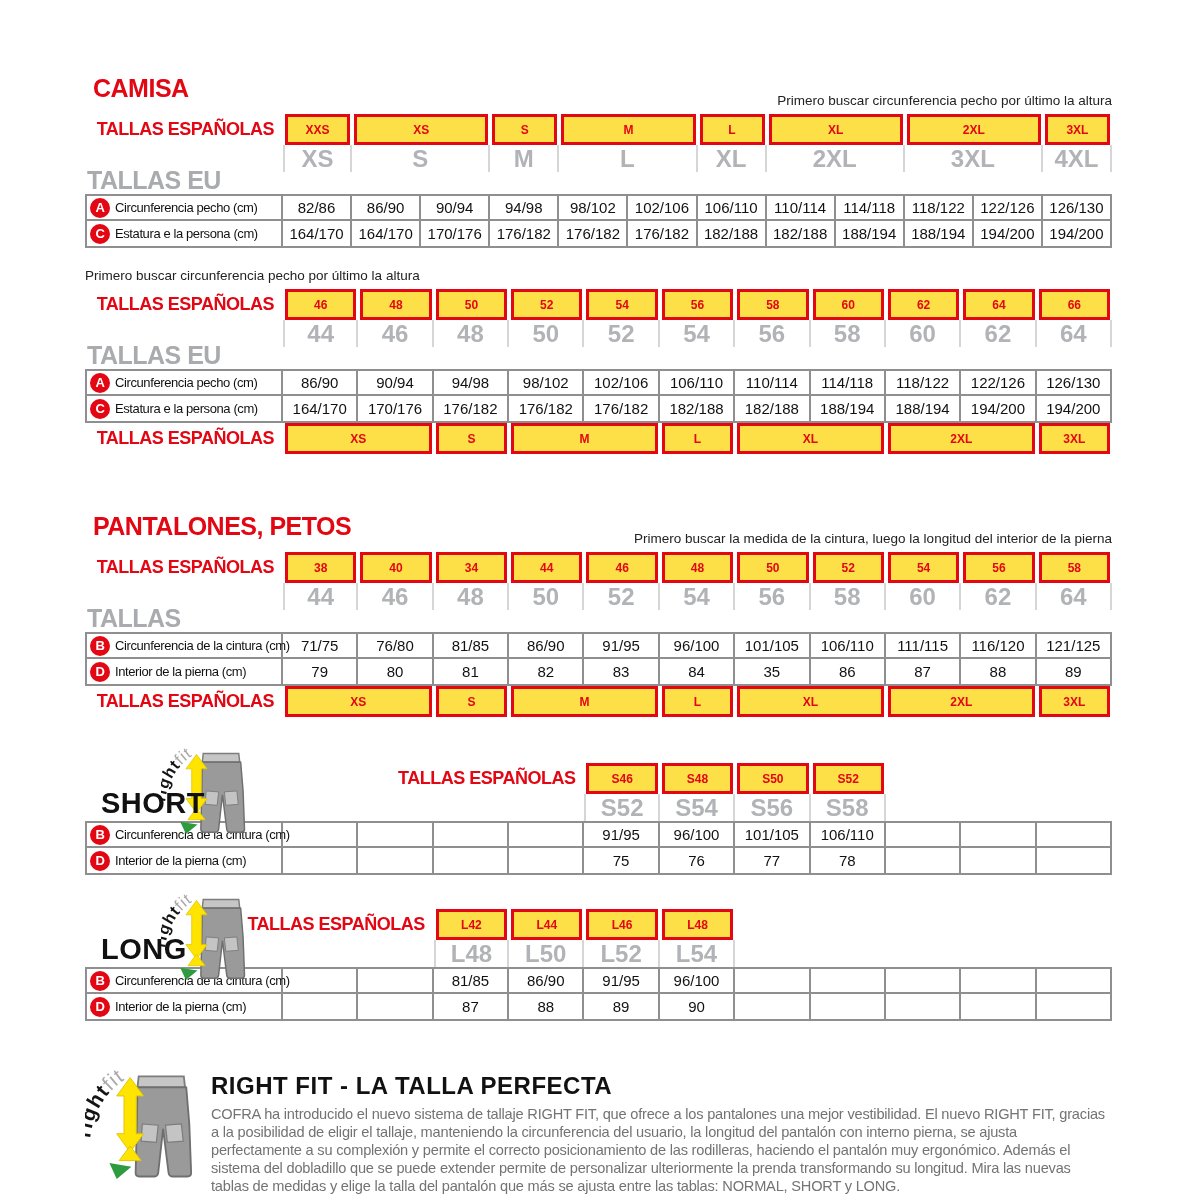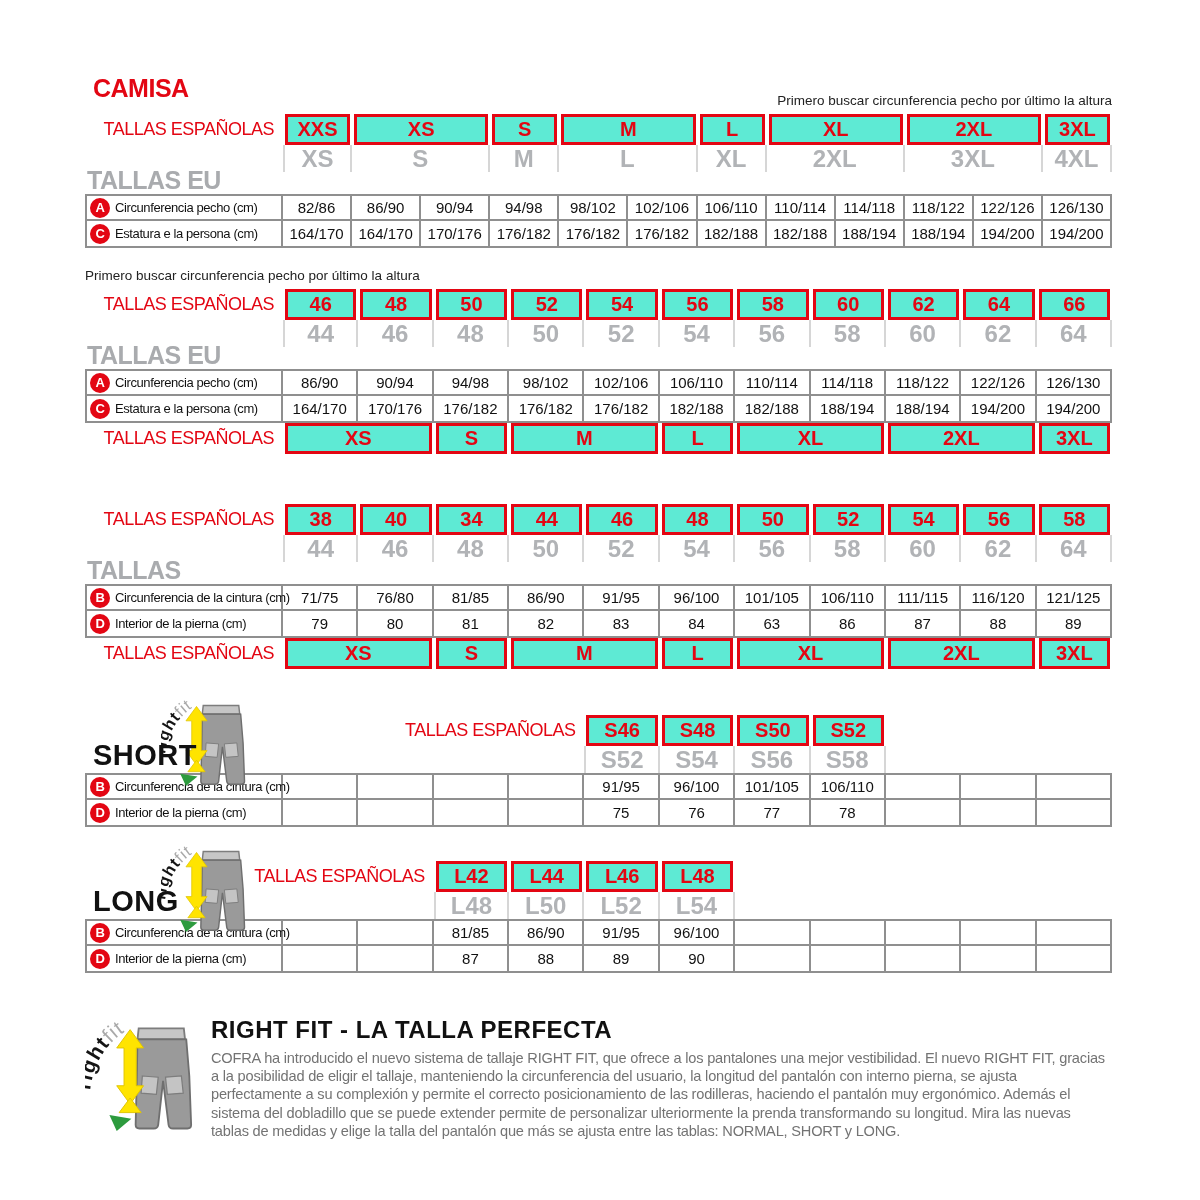--- a/index.html
+++ b/index.html
@@ -10,44 +10,44 @@
   .sec-head{display:flex;justify-content:space-between;align-items:flex-end;margin-bottom:3px;}
   .sec-title{margin:8px;font-size:25px;font-weight:800;letter-spacing:-0.5px;color:#e30613;font-stretch:condensed;}
   .sec-note{font-size:13.5px;color:#222;padding-bottom:3px;}
 
   
   .sz-grid{display:grid;width:100%;}
   .cell{display:flex;align-items:center;justify-content:center;box-sizing:border-box;}
   .r-red{height:31px;}
   .r-eu{height:27px;}
   .r-val{height:27px;}
-  .c-label-red{justify-content:flex-end;padding-right:9px;color:#e30613;font-weight:400;font-size:18px;letter-spacing:-0.5px;white-space:nowrap;font-stretch:condensed;}
+  .c-label-red{justify-content:flex-end;padding-right:9px;color:#e30613;font-weight:700;font-size:18px;letter-spacing:-0.5px;white-space:nowrap;font-stretch:condensed;}
   .c-label-gray{justify-content:flex-start;padding-left:2px;color:#a9abae;font-weight:700;font-size:25px;letter-spacing:-0.5px;white-space:nowrap;font-stretch:condensed;margin-top:22px;}
-  .c-redbox{border:3px solid #e30613;margin:0 2px;color:#e30613;font-weight:800;font-size:20px;background:#5eead4;font-stretch:condensed;}
+  .c-redbox{border:3px solid #e30613;margin:0 2px;color:#e30613;font-weight:800;font-size:12px;background:#fde047;font-stretch:condensed;}
   .c-eubox{color:#b1b3b6;font-weight:800;font-size:24px;border-right:2px solid #d6d6d6;font-stretch:condensed;}
   .c-eubox.eu-first{border-left:2px solid #d6d6d6;}
   .c-blank{border:none;}
   .c-val{border-right:2px solid #8f8f8f;border-bottom:2px solid #8f8f8f;font-size:15px;color:#111;}
   .c-vlabel{border-right:2px solid #8f8f8f;border-bottom:2px solid #8f8f8f;border-left:2px solid #8f8f8f;justify-content:flex-start;gap:5px;padding-left:3px;font-size:13px;letter-spacing:-0.4px;white-space:nowrap;color:#111;}
   .r-top{border-top:2px solid #8f8f8f;}
   .badge{flex:0 0 auto;width:20px;height:20px;border-radius:50%;background:#e30613;color:#fff;font-weight:800;font-size:13px;display:inline-flex;align-items:center;justify-content:center;}
 
   
   .sec-camisa{margin-top:0;}
   .sec-cazadoras{margin-top:20px;}
   .sec-pantalones{margin-top:50px;}
 
   
   .fit-sec{position:relative;margin-top:46px;}
   .fit-sec.long{margin-top:34px;}
   .fit-logo{position:absolute;left:76px;top:-26px;width:96px;height:104px;}
-  .fit-word{position:absolute;left:8px;top:24px;font-size:29px;font-weight:800;letter-spacing:0.5px;color:#111;font-stretch:condensed;}
+  .fit-word{position:absolute;left:16px;top:24px;font-size:29px;font-weight:800;letter-spacing:0.5px;color:#111;font-stretch:condensed;}
 
   
-  .rf-sec{margin-top:36px;display:flex;align-items:center;}
+  .rf-sec{margin-top:36px;display:flex;align-items:flex-end;}
   .rf-logo{flex:0 0 auto;width:122px;height:142px;margin-top:-4px;}
   .rf-body{margin-left:4px;}
   .rf-title{margin:0 0 5px 0;font-size:24px;font-weight:800;letter-spacing:0.5px;color:#111;font-stretch:condensed;}
   .rf-text{margin:0;font-size:14.6px;line-height:1.24;color:#737373;max-width:900px;letter-spacing:-0.2px;}
 </style>
 </head>
 <body>
 
 <svg width="0" height="0" style="position:absolute" aria-hidden="true">
   <defs>
@@ -205,20 +205,24 @@
           <div class="cell c-redbox r-red" style="grid-column: span 2;">M</div>
           <div class="cell c-redbox r-red">L</div>
           <div class="cell c-redbox r-red" style="grid-column: span 2;">XL</div>
           <div class="cell c-redbox r-red" style="grid-column: span 2;">2XL</div>
           <div class="cell c-redbox r-red">3XL</div>
         </div>
       </div>
   </section>
 
   <section class="sec-pantalones">
+    <div class="sec-head">
+      <h2 class="sec-title">PANTALONES, PETOS</h2>
+      <div class="sec-note">Primero buscar la medida de la cintura, luego la longitud del interior de la pierna</div>
+    </div>
     <div>
         <div class="sz-grid" style="grid-template-columns: 198px repeat(11, 1fr);">
           <div class="cell c-label-red r-red">TALLAS ESPAÑOLAS</div>
           <div class="cell c-redbox r-red">38</div>
           <div class="cell c-redbox r-red">40</div>
           <div class="cell c-redbox r-red">34</div>
           <div class="cell c-redbox r-red">44</div>
           <div class="cell c-redbox r-red">46</div>
           <div class="cell c-redbox r-red">48</div>
           <div class="cell c-redbox r-red">50</div>
@@ -256,21 +260,21 @@
           <div class="cell c-vlabel r-val">
             <span class="badge">D</span>
             <span>Interior de la pierna (cm)</span>
           </div>
           <div class="cell c-val r-val">79</div>
           <div class="cell c-val r-val">80</div>
           <div class="cell c-val r-val">81</div>
           <div class="cell c-val r-val">82</div>
           <div class="cell c-val r-val">83</div>
           <div class="cell c-val r-val">84</div>
-          <div class="cell c-val r-val">63</div>
+          <div class="cell c-val r-val">35</div>
           <div class="cell c-val r-val">86</div>
           <div class="cell c-val r-val">87</div>
           <div class="cell c-val r-val">88</div>
           <div class="cell c-val r-val">89</div>
           <div class="cell c-label-red r-red">TALLAS ESPAÑOLAS</div>
           <div class="cell c-redbox r-red" style="grid-column: span 2;">XS</div>
           <div class="cell c-redbox r-red">S</div>
           <div class="cell c-redbox r-red" style="grid-column: span 2;">M</div>
           <div class="cell c-redbox r-red">L</div>
           <div class="cell c-redbox r-red" style="grid-column: span 2;">XL</div>

